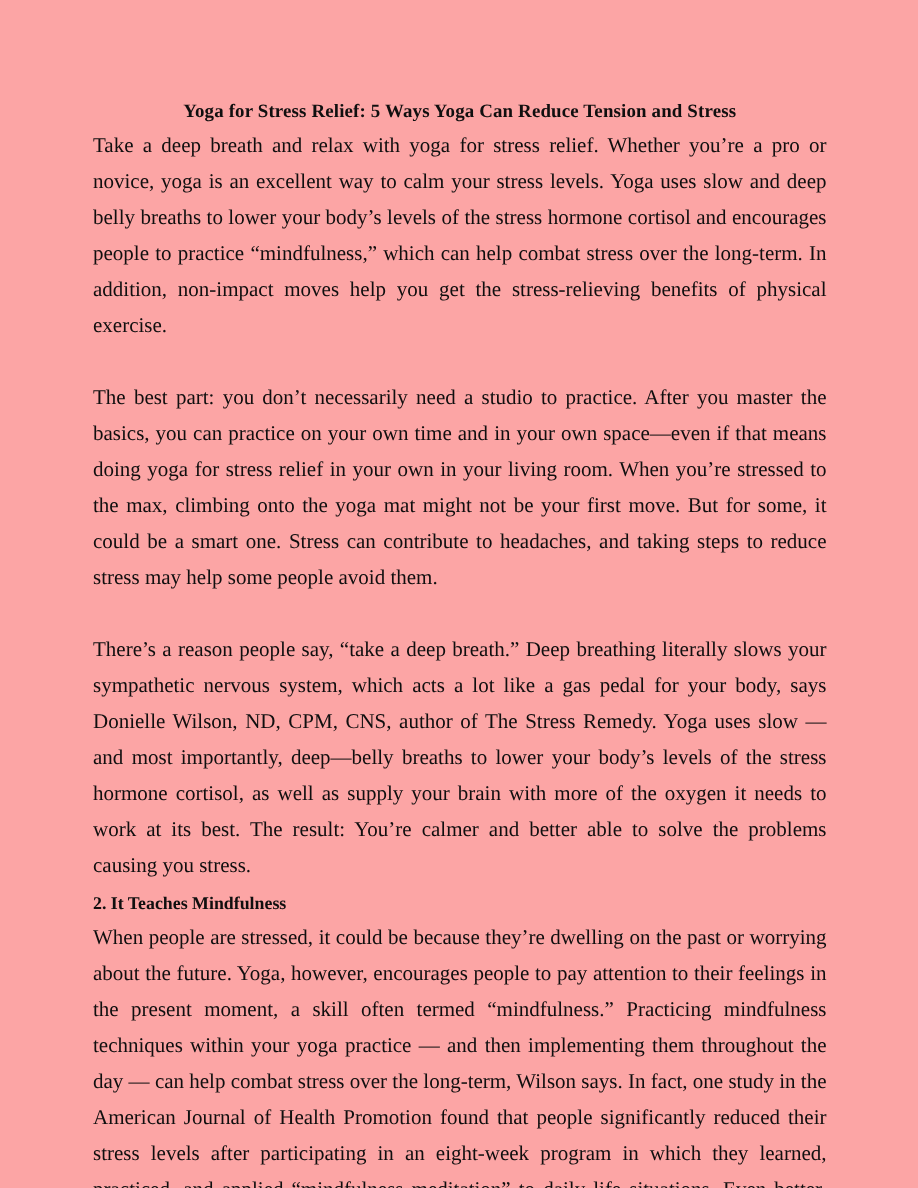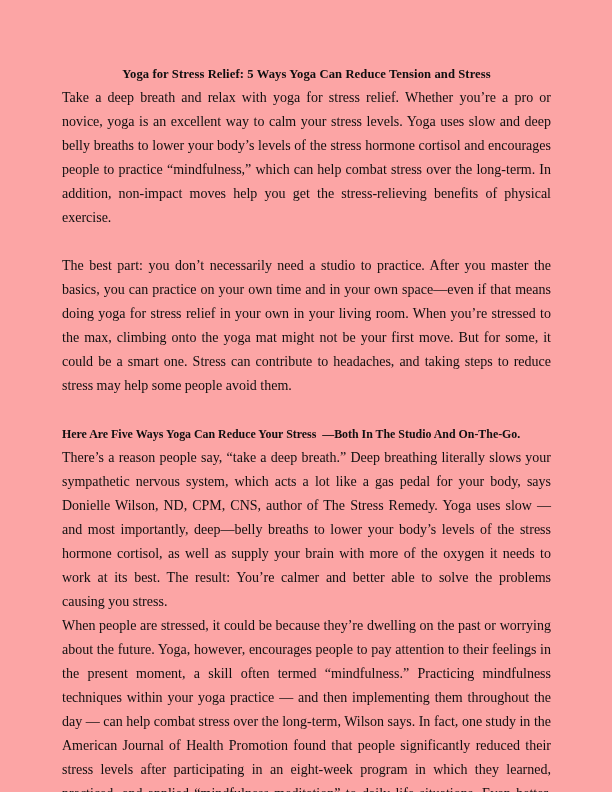--- a/index.html
+++ b/index.html
@@ -71,24 +71,24 @@
     <h1 class="doc-title">Yoga for Stress Relief: 5 Ways Yoga Can Reduce Tension and Stress</h1>
 
     <p class="body-par">Take a deep breath and relax with yoga for stress relief. Whether you’re a pro or novice, yoga is an excellent way to calm your stress levels. Yoga uses slow and deep belly breaths to lower your body’s levels of the stress hormone cortisol and encourages people to practice “mindfulness,” which can help combat stress over the long-term. In addition, non-impact moves help you get the stress-relieving benefits of physical exercise.</p>
 
     <div class="gap-line"></div>
 
     <p class="body-par">The best part: you don’t necessarily need a studio to practice. After you master the basics, you can practice on your own time and in your own space—even if that means doing yoga for stress relief in your own in your living room. When you’re stressed to the max, climbing onto the yoga mat might not be your first move. But for some, it could be a smart one. Stress can contribute to headaches, and taking steps to reduce stress may help some people avoid them.</p>
 
     <div class="gap-line"></div>
 
-    <h2 class="section-heading">Here Are Five Ways Yoga Can Reduce Your Stress  —Both In The Studio And On-The-Go.</h2>
 
 
     <p class="body-par">There’s a reason people say, “take a deep breath.” Deep breathing literally slows your sympathetic nervous system, which acts a lot like a gas pedal for your body, says Donielle Wilson, ND, CPM, CNS, author of The Stress Remedy. Yoga uses slow — and most importantly, deep—belly breaths to lower your body’s levels of the stress hormone cortisol, as well as supply your brain with more of the oxygen it needs to work at its best. The result: You’re calmer and better able to solve the problems causing you stress.</p>
 
+    <h3 class="sub-heading">2. It Teaches Mindfulness</h3>
 
     <p class="body-par">When people are stressed, it could be because they’re dwelling on the past or worrying about the future. Yoga, however, encourages people to pay attention to their feelings in the present moment, a skill often termed “mindfulness.” Practicing mindfulness techniques within your yoga practice — and then implementing them throughout the day — can help combat stress over the long-term, Wilson says. In fact, one study in the American Journal of Health Promotion found that people significantly reduced their stress levels after participating in an eight-week program in which they learned, practiced, and applied “mindfulness meditation” to daily life situations. Even better, the participants maintained the stress-slashing results three months later.</p>
 
     <h3 class="sub-heading">3. It Improves Sleep</h3>
 
   </div>
 </div>
 
 </body></html>

